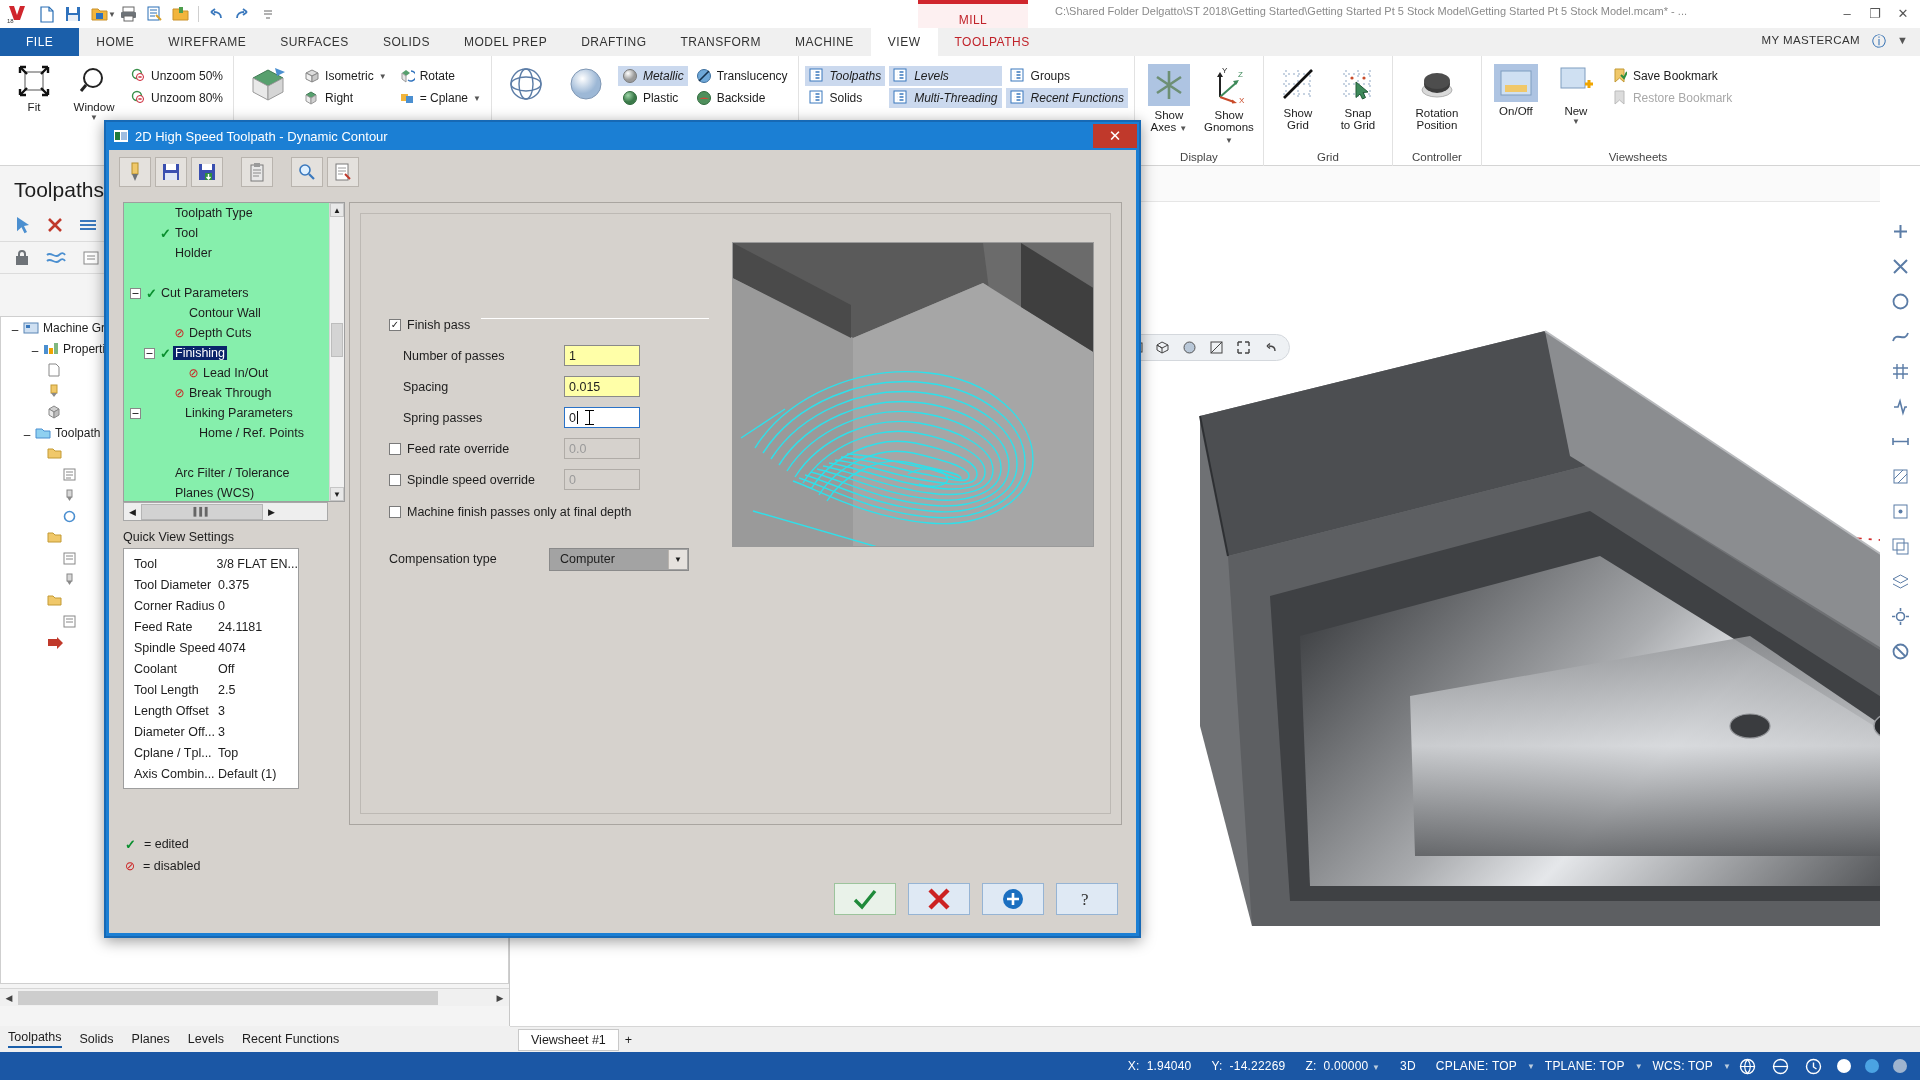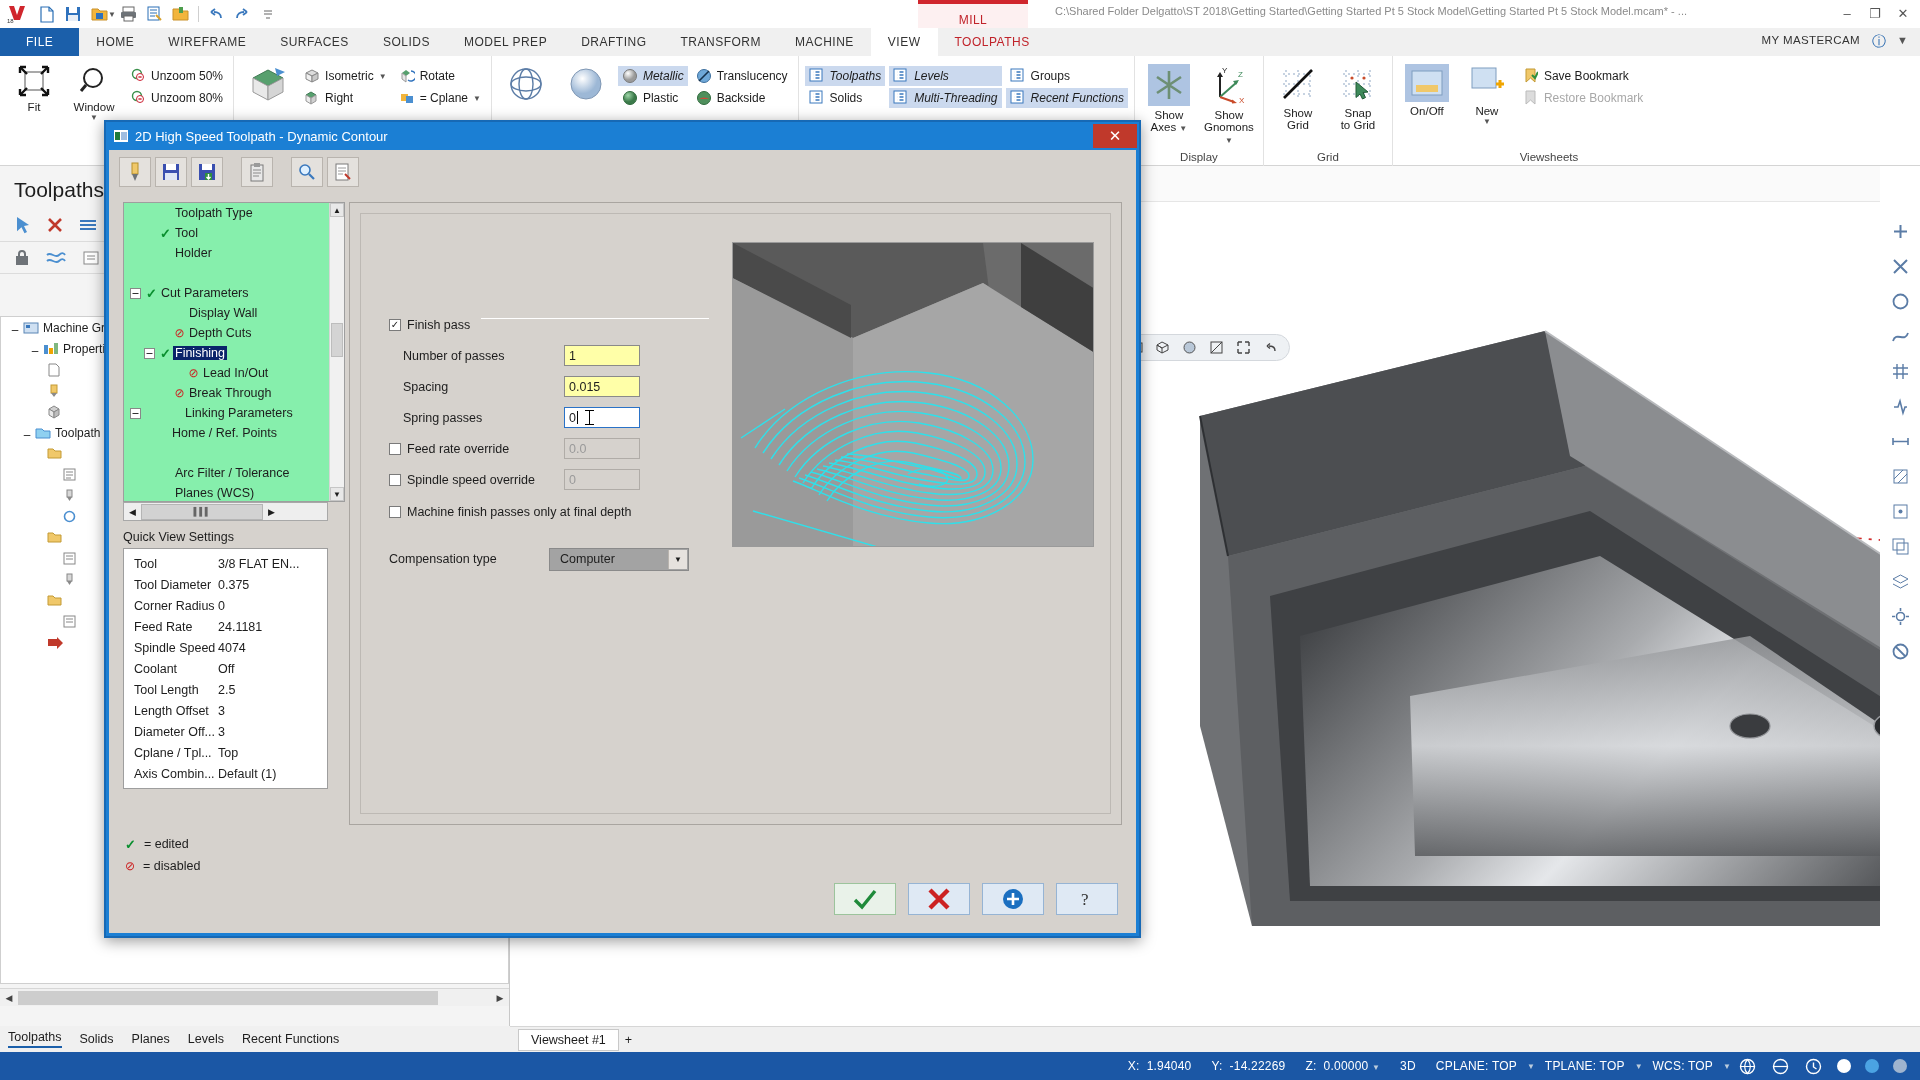--- a/index.html
+++ b/index.html
@@ -148,21 +148,21 @@
   .chk { color:#0a8f2f; font-weight:bold; font-size:13px; }
   .dis { color:#cc2222; font-size:12px; }
 
   #dhscroll { position:absolute; left:14px; top:352px; width:205px; height:19px;
     background:#eeeeee; border:1px solid #a8a8a8; display:flex; align-items:center;}
   #dhscroll .ar { width:17px; text-align:center; font-size:9px; }
   #dhscroll .th { width:122px; height:16px; background:#d2d2d2;
     border:1px solid #b5b5b5; display:flex; align-items:center;
     justify-content:center; font-size:8px; color:#666; }
 
-  #qvs { position:absolute; left:14px; top:380px; width:205px; }
+  #qvs { position:absolute; left:14px; top:380px; width:176px; }
   #qvs .t { font-size:12.5px; padding-bottom:4px; }
   #qvs .grid { background:#fff; border:1px solid #9e9e9e; padding:4px 0; }
   #qvs .row { display:flex; height:21px; align-items:center; font-size:12.5px;
     padding-left:10px; }
   #qvs .k { width:84px; white-space:nowrap; overflow:hidden; }
   #qvs .v { white-space:nowrap; }
 
   #legend { position:absolute; left:16px; bottom:56px; font-size:12.5px; }
   #legend .lrow { display:flex; align-items:center; gap:8px; height:22px; }
 
@@ -599,20 +599,33 @@
           <circle cx="14" cy="14" r="1.6" fill="#c94b2a"></circle>
             <circle cx="26" cy="14" r="1.6" fill="#c94b2a"></circle>
           <path d="M18 18l12 10-5 .5 2.5 5-3 1.5-2.5-5-4 3.5z" fill="#3e8a5a" stroke="#215a36"></path>
         </svg>
         <div class="lab">Snap<br>to Grid</div>
       </div>
     </div>
     <div class="gtitle">Grid</div>
   </div>
 
+  <div class="rgroup">
+    <div class="gcontent">
+      <div class="bigbtn" style="width:76px">
+        <svg width="42" height="40" viewBox="0 0 42 40">
+          <ellipse cx="21" cy="26" rx="15" ry="7" fill="#d9d9d9" stroke="#b0b0b0"></ellipse>
+          <ellipse cx="21" cy="20" rx="13" ry="9" fill="#3d3d3d"></ellipse>
+          <ellipse cx="21" cy="17" rx="13" ry="8" fill="#4d4d4d"></ellipse>
+        </svg>
+        <div class="lab">Rotation<br>Position</div>
+      </div>
+    </div>
+    <div class="gtitle">Controller</div>
+  </div>
 
   <div class="rgroup" style="border-right:none;flex:1">
     <div class="gcontent">
       <div class="bigbtn">
         <div style="width:44px;height:38px;background:#aec4e2;display:flex;align-items:center;justify-content:center;">
           <svg width="34" height="28" viewBox="0 0 34 28">
               <rect x="2" y="2" width="30" height="24" fill="#cfe0f2" stroke="#7f9dbf"></rect>
               <rect x="6" y="16" width="22" height="7" fill="#f0c86a"></rect>
             </svg>
         </div>
@@ -1169,21 +1182,21 @@
                 <rect x="0.5" y="0.5" width="10" height="10" fill="#fff" stroke="#888"></rect>
                 <path d="M2.5 5.5h6" stroke="#333"></path>
               </svg>
             </span>
             <span class="mk chk">✓</span>
             <span class="tx">Cut Parameters</span>
           </div>
           <div class="dnode" style="padding-left: 34px; position: relative;">
             <span class="dot"></span>
             <span class="mk"></span>
-            <span class="tx">Display Wall</span>
+            <span class="tx">Contour Wall</span>
           </div>
           <div class="dnode" style="padding-left: 34px; position: relative;">
             <span class="dot"></span>
             <span class="mk dis">⊘</span>
             <span class="tx">Depth Cuts</span>
           </div>
           <div class="dnode" style="padding-left: 20px; position: relative;">
             <span class="dot">
               <svg width="11" height="11">
                 <rect x="0.5" y="0.5" width="10" height="10" fill="#fff" stroke="#888"></rect>
@@ -1206,21 +1219,21 @@
           <div class="dnode" style="padding-left: 6px; position: relative; gap: 12px;">
             <span class="dot">
               <svg width="11" height="11">
                 <rect x="0.5" y="0.5" width="10" height="10" fill="#fff" stroke="#888"></rect>
                 <path d="M2.5 5.5h6" stroke="#333"></path>
               </svg>
             </span>
             <span class="mk"></span>
             <span class="tx">Linking Parameters</span>
           </div>
-          <div class="dnode" style="padding-left: 17px; position: relative;">
+          <div class="dnode" style="padding-left: 44px; position: relative;">
             <span class="dot"></span>
             <span class="mk"></span>
             <span class="tx">Home / Ref. Points</span>
           </div>
           <div class="dnode" style="padding-left: 20px;">
             <span class="dot"></span>
             <span class="mk"></span>
             <span class="tx"></span>
           </div>
           <div class="dnode" style="padding-left: 20px; position: relative;">

